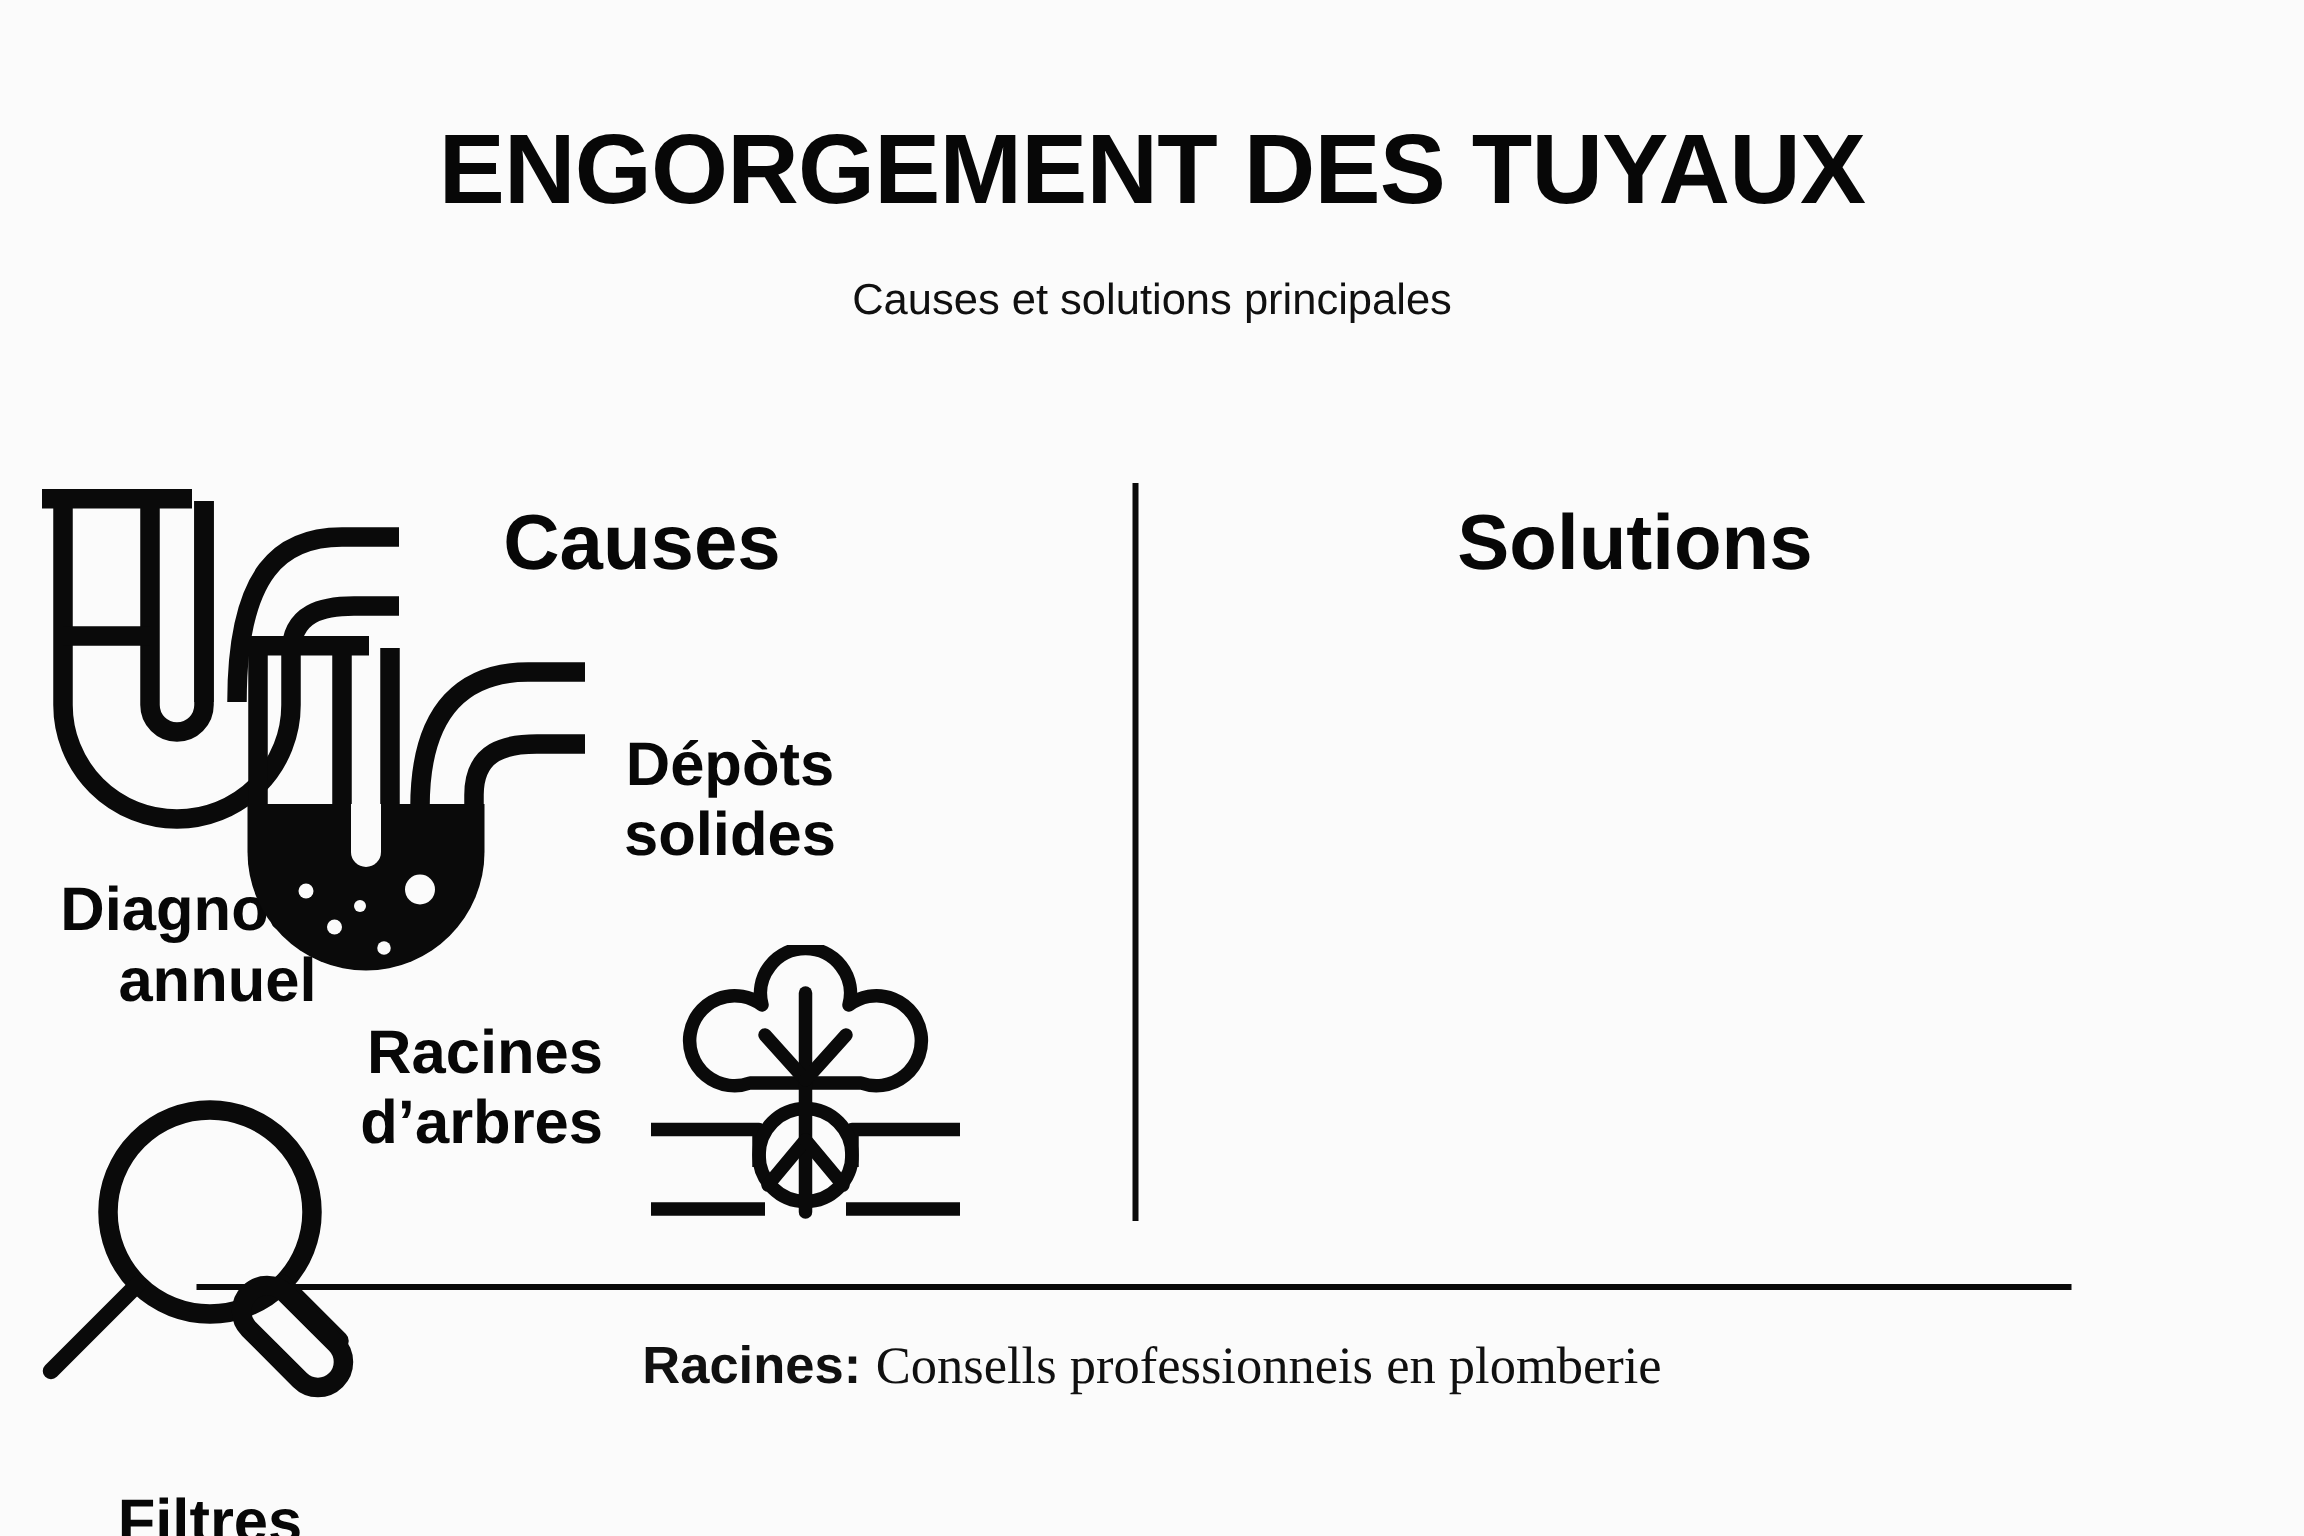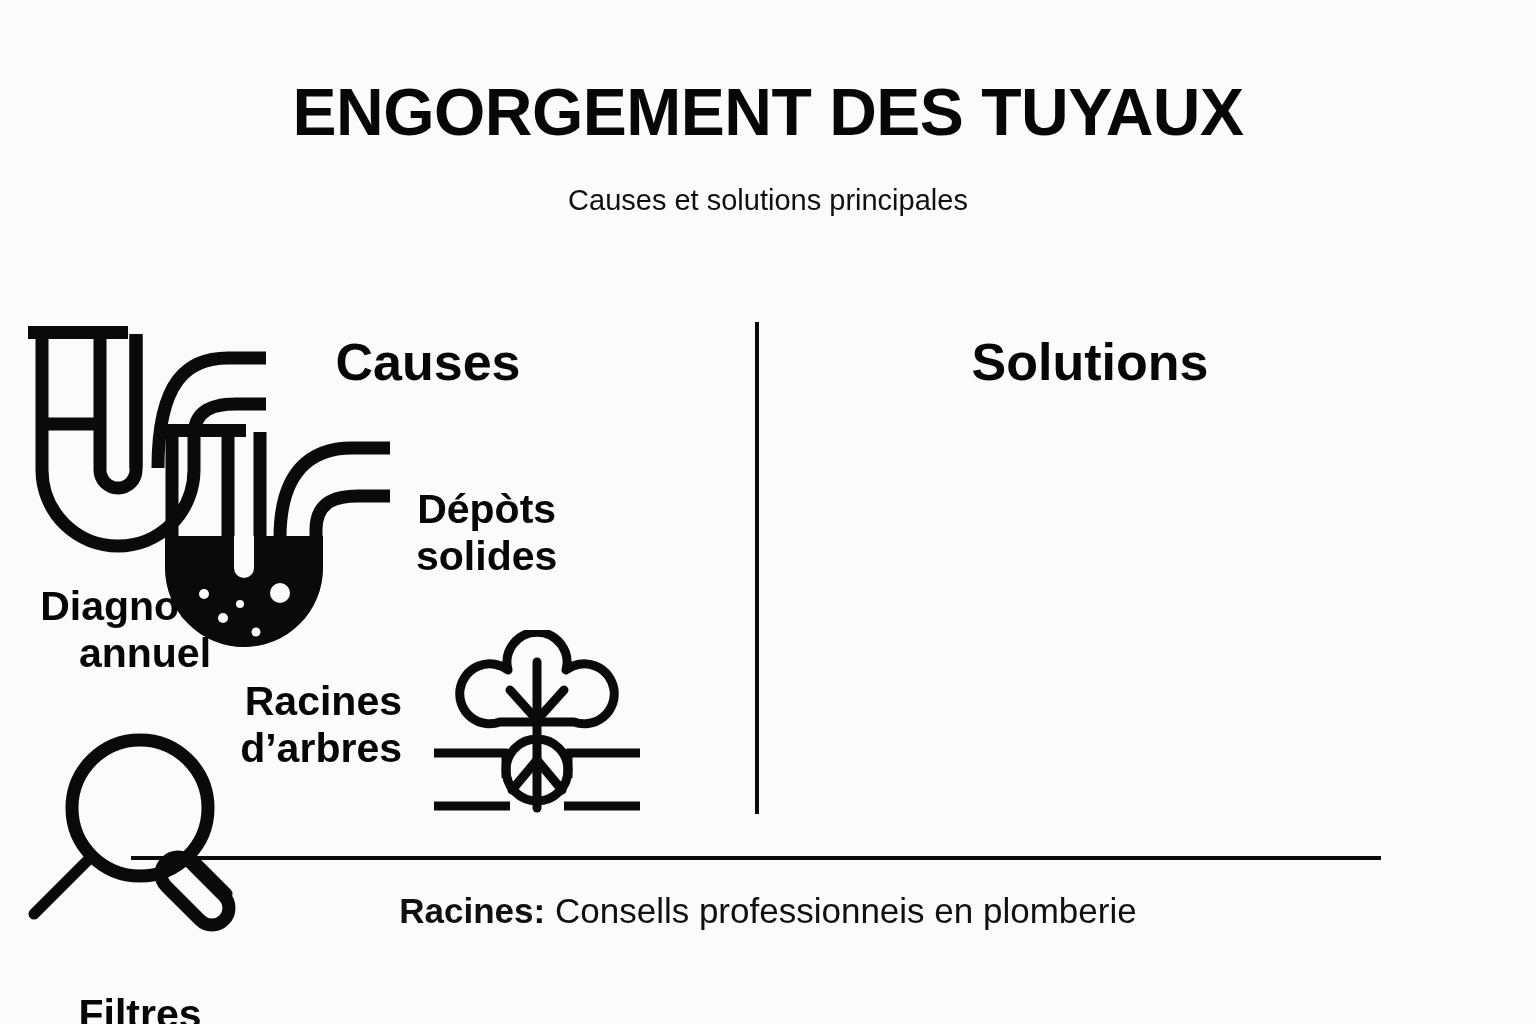--- a/index.html
+++ b/index.html
@@ -122,21 +122,21 @@
     position: absolute;
     left: 0;
     top: 892px;
     width: 1536px;
     text-align: center;
     font-size: 35px;
     line-height: 1.1;
     color: #101010;
   }
   .source .src-label { font-weight: 700; }
-  .source .src-text  { font-weight: 400; }
+  .source .src-text  { font-weight: 400; font-family: Liberation Serif, serif; }
 </style>
 </head>
 <body>
 
 <div id="infographic">
 
   <div class="header">
     <h1 class="title">ENGORGEMENT DES TUYAUX</h1>
     <p class="subtitle">Causes et solutions principales</p>
   </div>

